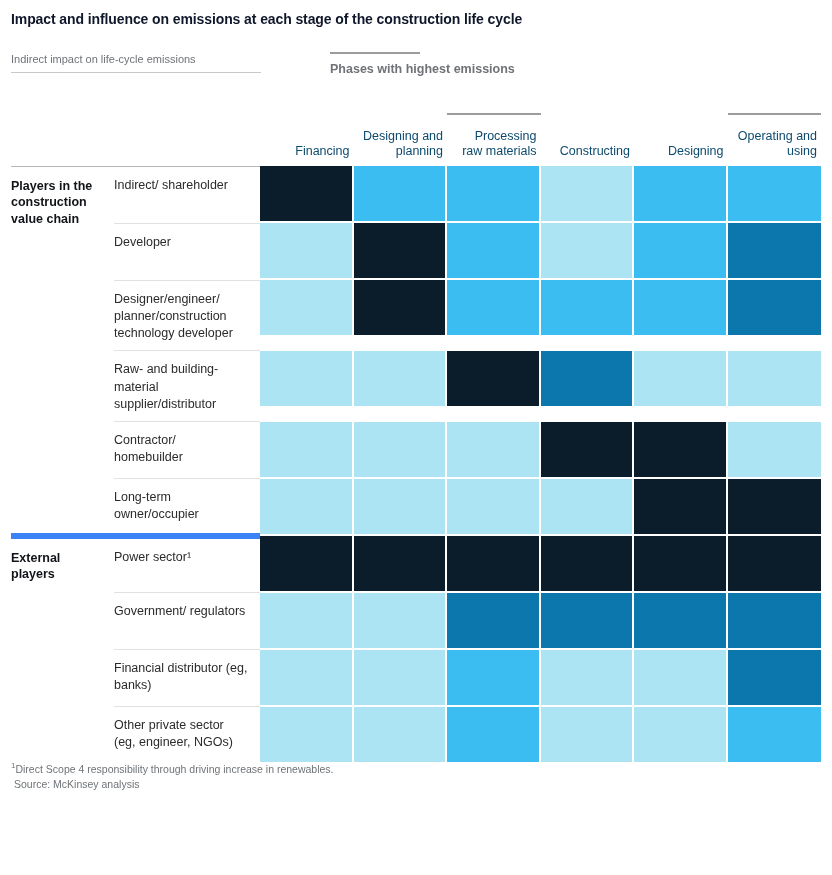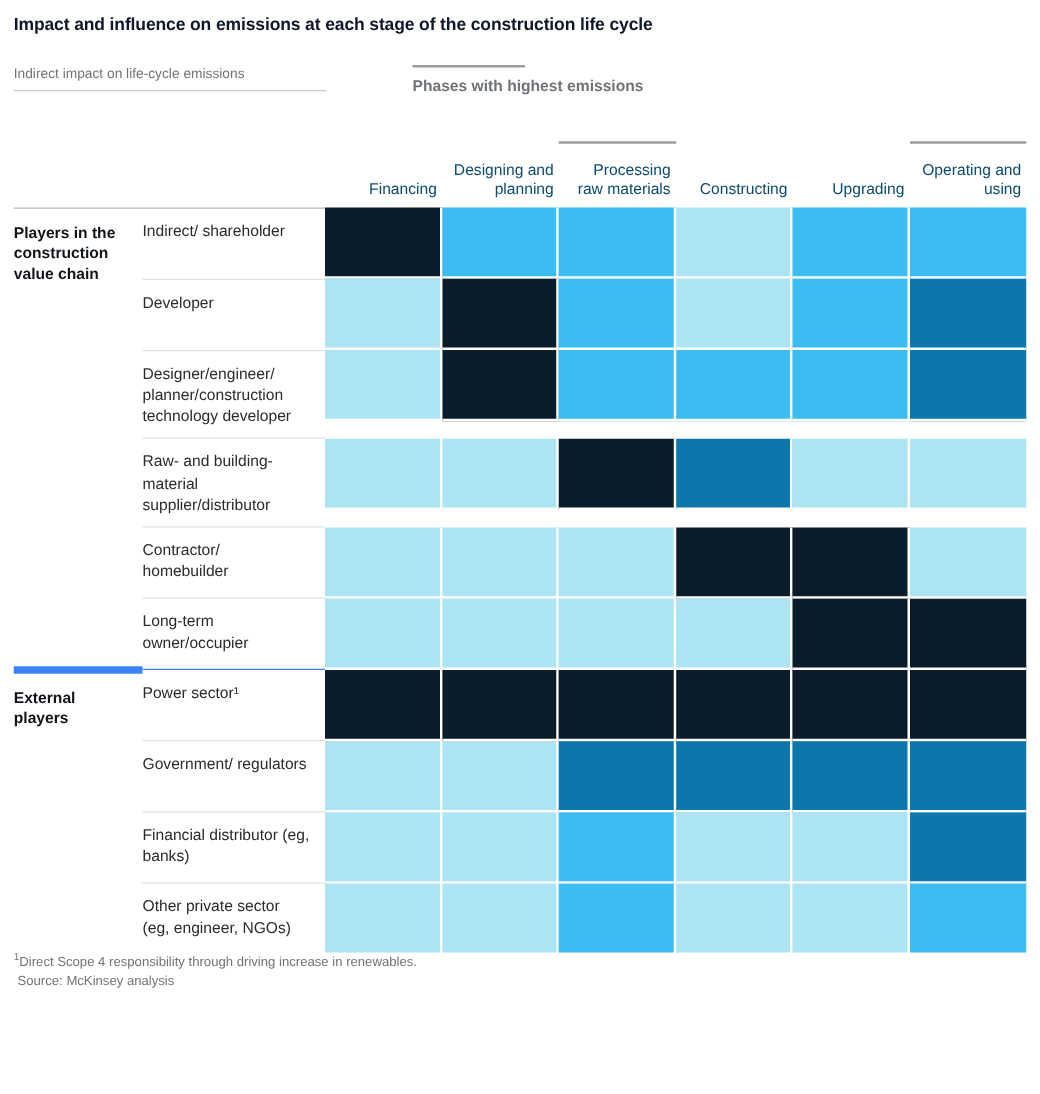--- a/index.html
+++ b/index.html
@@ -145,21 +145,21 @@
   td.rowlabel {
     font-size: 12.5px;
     color: #2b2b2b;
     line-height: 1.38;
     padding: 10px 12px 8px 0;
     vertical-align: top;
     border-top: 1px solid #dfe1e3;
   }
   tr.group-start td.rowlabel,
   tr.group-start td.group-cell {
-    border-top: 1px solid #3b82f6;
+    border-top: 6px solid #3b82f6;
   }
   tr.group-start td.group-cell { border-top: 6px solid #3b82f6; }
   tr.first-overall td.rowlabel,
   tr.first-overall td.group-cell { border-top: 1px solid #b5b7b9; }
 
   td.cell {
     padding: 0;
     border: 0;
   }
   .cell-fill {
@@ -230,21 +230,21 @@
           <col class="c-data">
       </colgroup>
       <thead>
         <tr>
           <th class="hdr-blank"></th>
           <th class="hdr-blank"></th>
         <th class="hdr-col">Financing</th>
             <th class="hdr-col">Designing and planning</th>
             <th class="hdr-col highlight">Processing raw materials</th>
             <th class="hdr-col">Constructing</th>
-            <th class="hdr-col">Upgrading</th>
+            <th class="hdr-col">Designing</th>
             <th class="hdr-col highlight">Operating and using</th>
           </tr>
       </thead>
       <tbody>
           <tr class="first-overall">
             <td class="group-cell" rowspan="6">Players in the construction value chain</td>
             <td class="rowlabel">Indirect/ shareholder</td>
             <td class="cell">
               <span class="cell-fill" style="background: rgb(11, 29, 43);"></span>
             </td>

